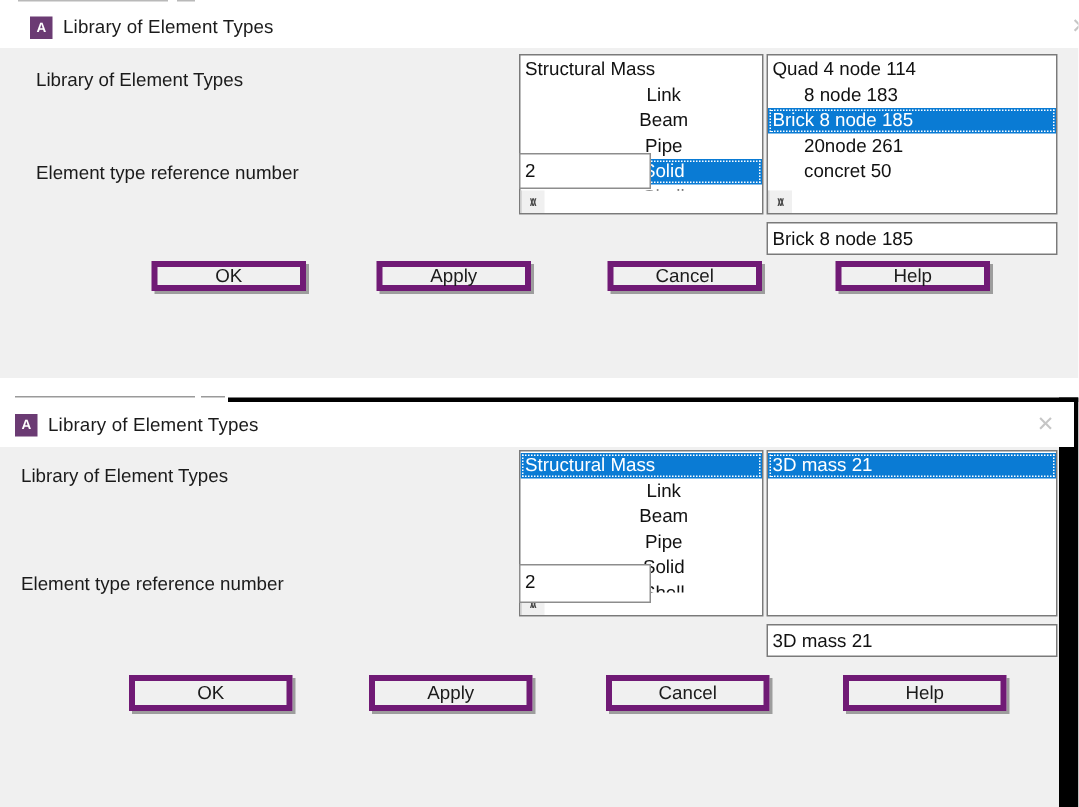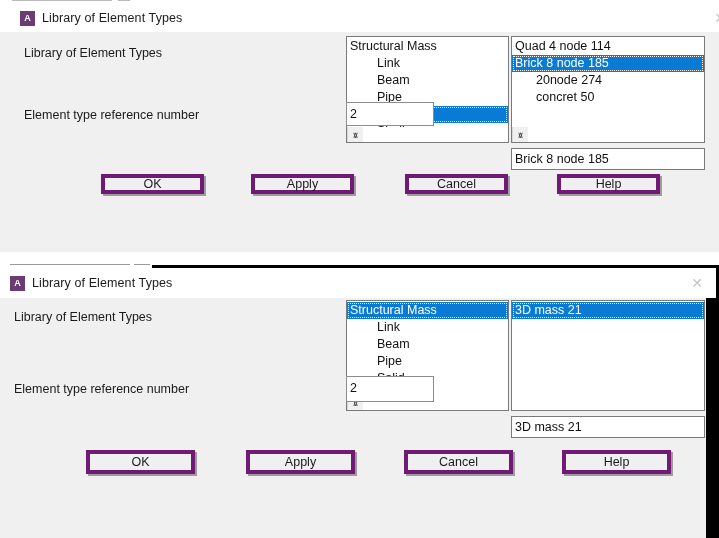--- a/index.html
+++ b/index.html
@@ -45,21 +45,21 @@
     border:1px solid #7a7a7a;
     box-sizing:border-box;
     display:flex;overflow:hidden;flex-direction:column;
   }
   .list-items{flex:1;overflow:hidden;padding-top:1px;}
   .list-item{
     font-size:12.5px;line-height:17px;height:17px;
     padding-left:3px;white-space:nowrap;color:#111;
     box-sizing:border-box;
   }
-  .list-item.indent{padding-left:30px;}
+  .list-item.indent{padding-left:30px;text-align:center;}
   .list-item.indent2{padding-left:24px;}
   .list-item.sel{
     background:#0a7bd4;color:#ffffff;
     outline:1px dotted #ffffff;outline-offset:-2px;
   }
   .scrollbar{
     width:15px;background:#f0f0f0;
     border-left:1px solid #d8d8d8;
     position:relative;flex:none;
   }
@@ -133,22 +133,23 @@
       <div class="scrollbar">
         <div class="sb-arrow">∧</div>
         <div class="sb-thumb" style="top:17px;height:26px;"></div>
         <div class="sb-arrow down">∨</div>
       </div>
     </div>
 
     <div class="listbox" style="left:511px;top:4px;width:194px;height:107px;">
       <div class="list-items">
         <div class="list-item">Quad  4 node 114</div>
+        <div class="list-item indent2">8 node 183</div>
         <div class="list-item sel">Brick 8 node 185</div>
-        <div class="list-item indent2">20node 274</div>
+        <div class="list-item indent2">20node 261</div>
         <div class="list-item indent2">concret 50</div>
       </div>
       <div class="scrollbar">
         <div class="sb-arrow">∧</div>
         <div class="sb-thumb" style="top:17px;height:26px;"></div>
         <div class="sb-arrow down">∨</div>
       </div>
     </div>
 
     <div class="readout" style="left:511px;top:116px;width:194px;height:22px;">Brick 8 node 185</div>

